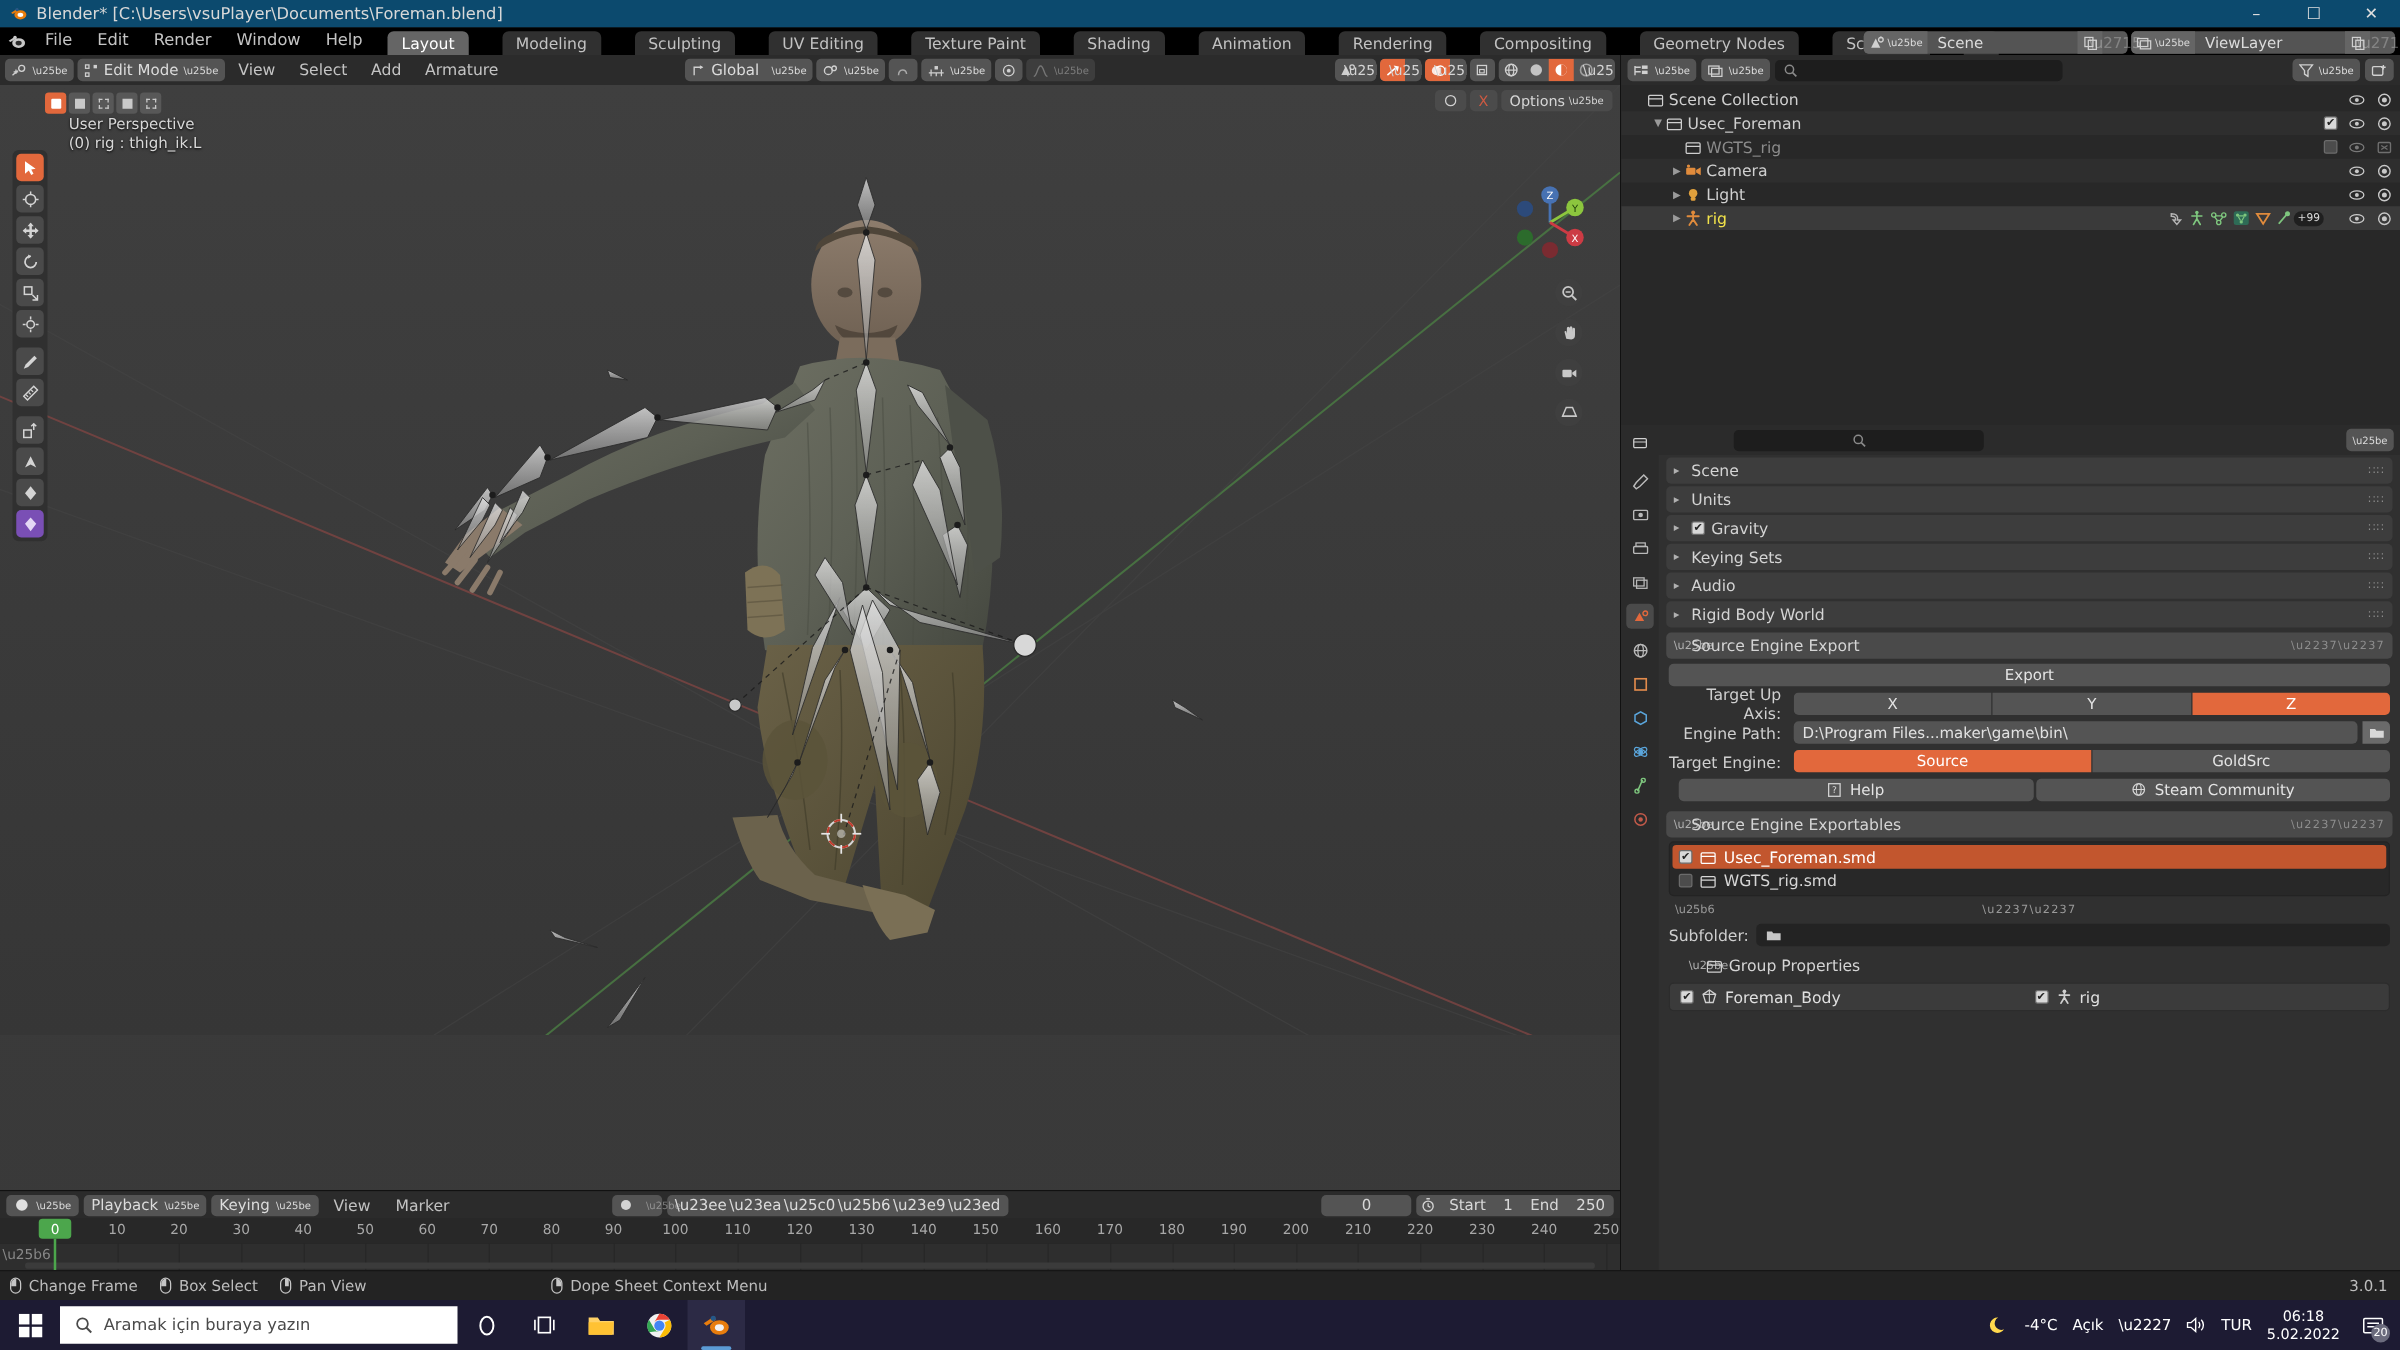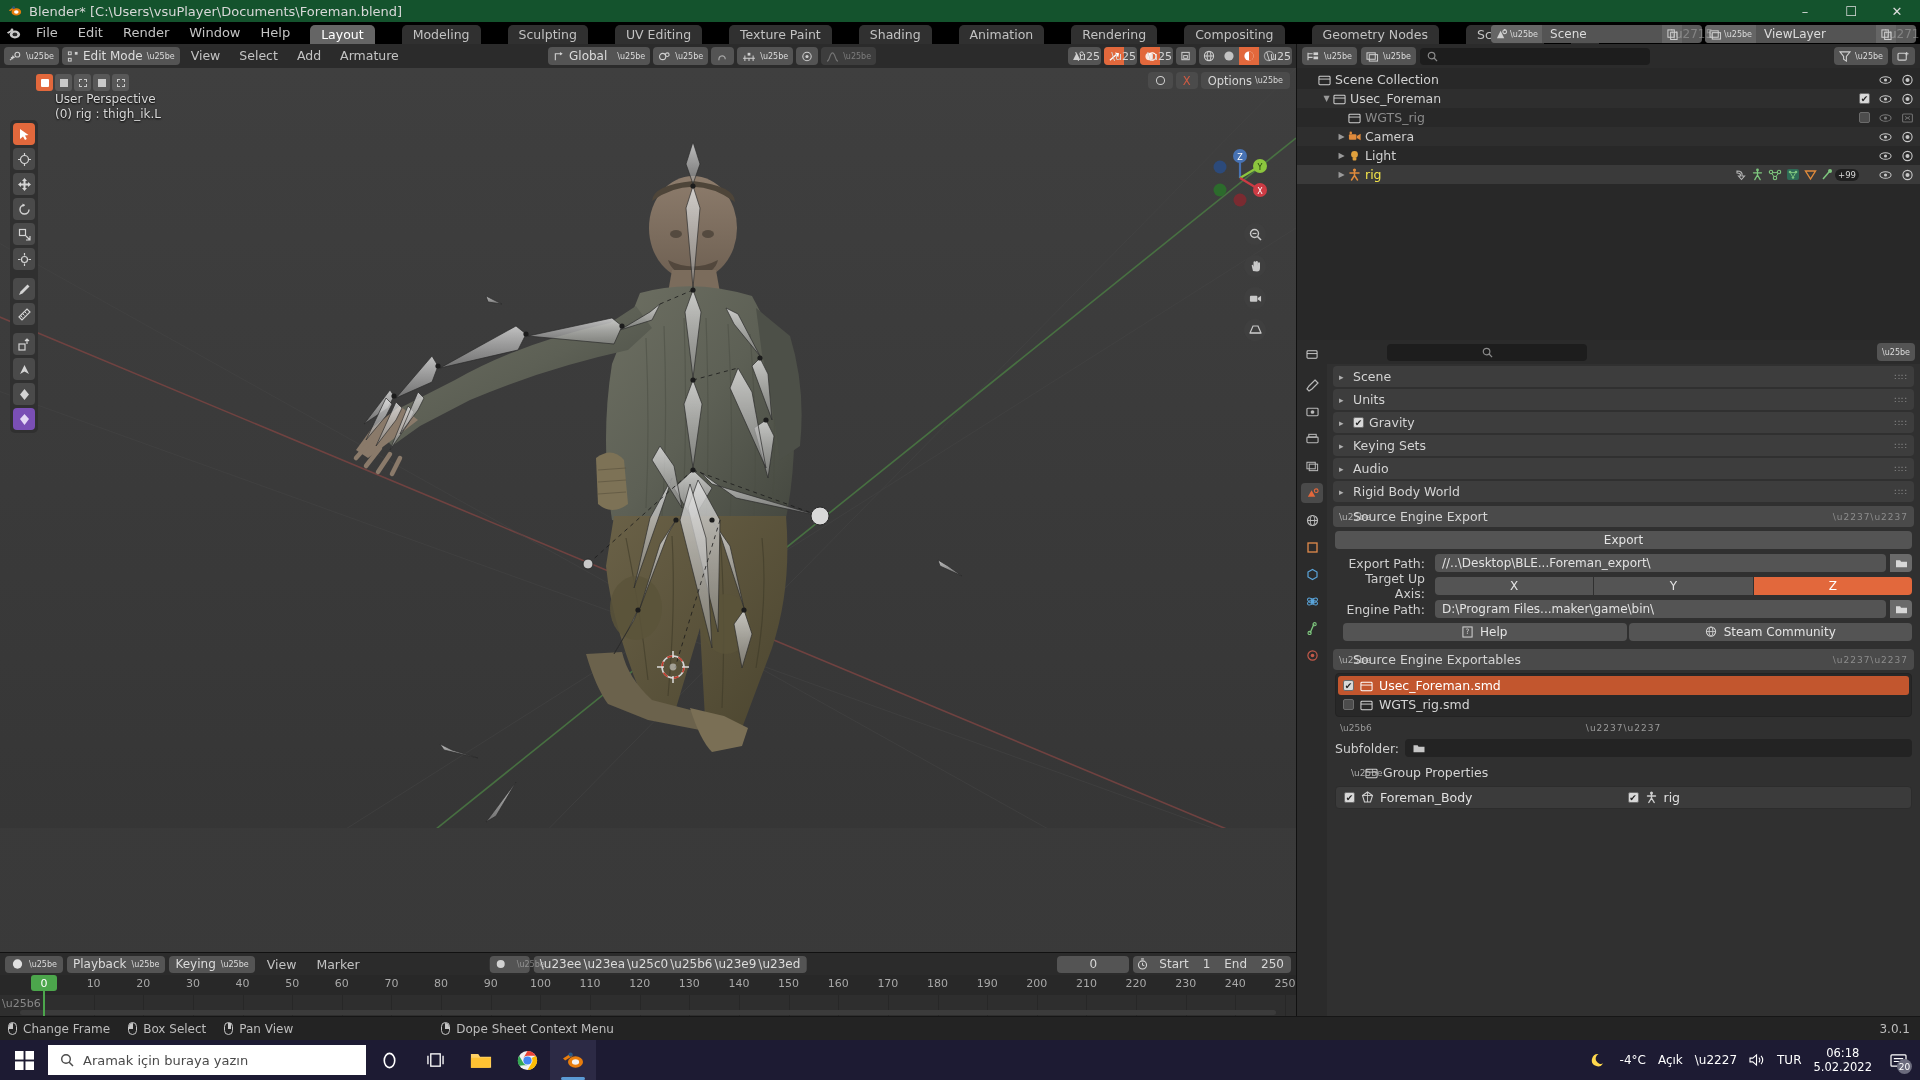--- a/index.html
+++ b/index.html
@@ -1,21 +1,21 @@
 <!DOCTYPE html>
 <html><head>
 <meta charset="utf-8">
 <style>
   * { box-sizing: border-box; margin:0; padding:0; }
   html,body { width:1920px; height:1080px; overflow:hidden;
     font-family:"DejaVu Sans", sans-serif; }
   body { background:#1d1d1d; color:#e0e0e0; font-size:13px; }
 
   
-  #titlebar { height:22px; background:#14532d; display:flex; align-items:center;
+  #titlebar { height:22px; background:#0c4a6e; display:flex; align-items:center;
      padding-left:8px; font-size:13px; color:#d8d8d8; position:relative; }
   #titlebar .blogo { width:14px;height:14px;margin-right:7px; position:relative; flex:none;}
   .winbtns { position:absolute; right:0; top:0; height:22px; display:flex; }
   .winbtn { width:46px;height:22px; display:flex;align-items:center;justify-content:center;
      color:#ddd; font-size:13px; }
 
   
   #menubar { height:22px; background:#000000; display:flex; align-items:flex-end;
      position:relative; }
   .mb-logo { width:26px; height:22px; display:flex;align-items:center;justify-content:center;}
@@ -1243,43 +1243,41 @@
         <div class="panel open" style="margin-top:4px">
           <span class="caret">\u25be</span>
           <span>Source Engine Export</span>
           <span class="dots">\u2237\u2237</span>
         </div>
         <div class="psec">
           <div class="prow">
             <div class="pbtn wide">Export</div>
           </div>
           <div class="prow">
-            <div class="plabel">Export Path:</div>
-            <div class="pfield">//..\Desktop\BLE...Foreman_export\</div>
-            <div class="folderbtn">
-              <svg width="13" height="11" viewBox="0 0 14 12">
-                  <path d="M1 2.5 L5.5 2.5 L6.5 4 L13 4 L13 10 L1 10 Z" fill="#d8d8d8"></path>
-                </svg>
-            </div>
-          </div>
-          <div class="prow">
             <div class="plabel">Target Up Axis:</div>
             <div class="seg">
               <div>X</div>
               <div>Y</div>
               <div class="on">Z</div>
             </div>
           </div>
           <div class="prow">
             <div class="plabel">Engine Path:</div>
             <div class="pfield">D:\Program Files...maker\game\bin\</div>
             <div class="folderbtn">
               <svg width="13" height="11" viewBox="0 0 14 12">
                   <path d="M1 2.5 L5.5 2.5 L6.5 4 L13 4 L13 10 L1 10 Z" fill="#d8d8d8"></path>
                 </svg>
+            </div>
+          </div>
+          <div class="prow">
+            <div class="plabel">Target Engine:</div>
+            <div class="seg">
+              <div class="on">Source</div>
+              <div>GoldSrc</div>
             </div>
           </div>
           <div class="prow" style="padding-left:8px;gap:2px">
             <div class="pbtn" style="gap:7px">
               <svg width="11" height="12" viewBox="0 0 12 13">
                   <rect x="1" y="1" width="10" height="11" fill="none" stroke="#d4d4d4" stroke-width="1.1"></rect>
                   <text x="6" y="9" font-size="8" fill="#d4d4d4" text-anchor="middle" font-family="DejaVu Sans">?</text>
                 </svg>
               <span>Help</span>
             </div>

